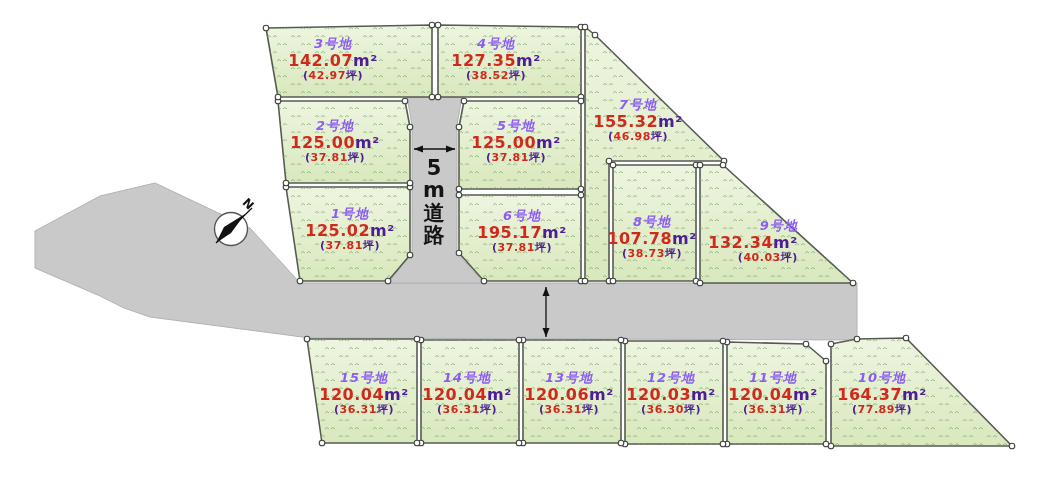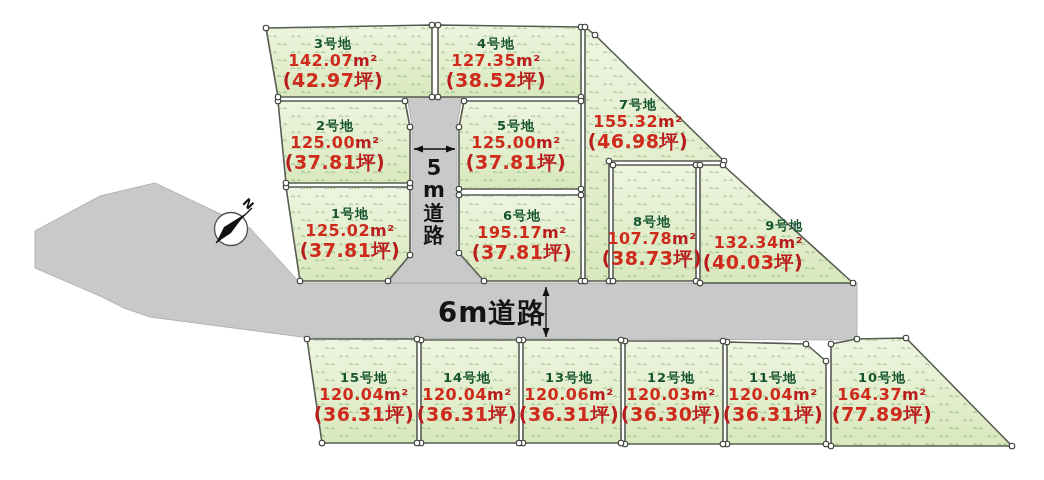--- a/index.html
+++ b/index.html
@@ -1,25 +1,25 @@
 <!DOCTYPE html>
 <html style="--accent: #cf2b1d;"><head>
 <meta charset="utf-8">
 <style>
   html,body{margin:0;padding:0;background:#fff;}
   .stage{position:relative;width:1044px;height:480px;background:#fff;overflow:hidden;
          font-family:"DejaVu Sans","Liberation Sans",sans-serif;}
   .stage svg{position:absolute;left:0;top:0;}
   .lot-label{position:absolute;transform:translateX(-50%);text-align:center;
              font-weight:bold;line-height:1.13;white-space:nowrap;z-index:2;}
-  .lot-name{font-size:13px;color:#14532d;letter-spacing:1px;}
+  .lot-name{font-size:13px;color:#8b5cf6;letter-spacing:1px;font-style:italic;}
   .lot-sqm{font-size:16px;letter-spacing:.5px;}
-  .lot-tsubo{font-size:19px;letter-spacing:.5px;}
+  .lot-tsubo{font-size:11px;letter-spacing:.5px;}
   .num{color:var(--accent,#cf2b1d);}
-  .unit{color:#b91c1c;}
+  .unit{color:#4c1d95;}
   .road-label-6m{position:absolute;left:432px;top:294px;width:120px;text-align:center;
                  font-size:28px;font-weight:bold;color:#141414;letter-spacing:1px;z-index:2;}
   .road-label-5m{position:absolute;left:419px;top:157px;width:30px;display:flex;
                  flex-direction:column;align-items:center;z-index:2;
                  font-size:21px;font-weight:bold;color:#141414;line-height:1.06;}
   .compass-n{position:absolute;left:243px;top:197px;font-size:12px;font-weight:bold;
              color:#111;transform:rotate(45deg);z-index:2;}
 </style>
 </head>
 <body>
@@ -231,21 +231,20 @@
         <div class="lot-sqm"><span class="num">120.04</span><span class="unit">m²</span></div>
         <div class="lot-tsubo"><span class="unit">(</span><span class="num">36.31</span><span class="unit">坪)</span></div>
       </div>
       <div class="lot-label" style="left: 364px; top: 371px;">
         <div class="lot-name">15号地</div>
         <div class="lot-sqm"><span class="num">120.04</span><span class="unit">m²</span></div>
         <div class="lot-tsubo"><span class="unit">(</span><span class="num">36.31</span><span class="unit">坪)</span></div>
       </div>
     </div>
 
-  <div class="road-label-6m">6m道路</div>
   <div class="road-label-5m" id="road5m-label">
       <span>5</span>
       <span>m</span>
       <span>道</span>
       <span>路</span>
     </div>
   <div class="compass-n">N</div>
 </div>
 
 </body></html>

